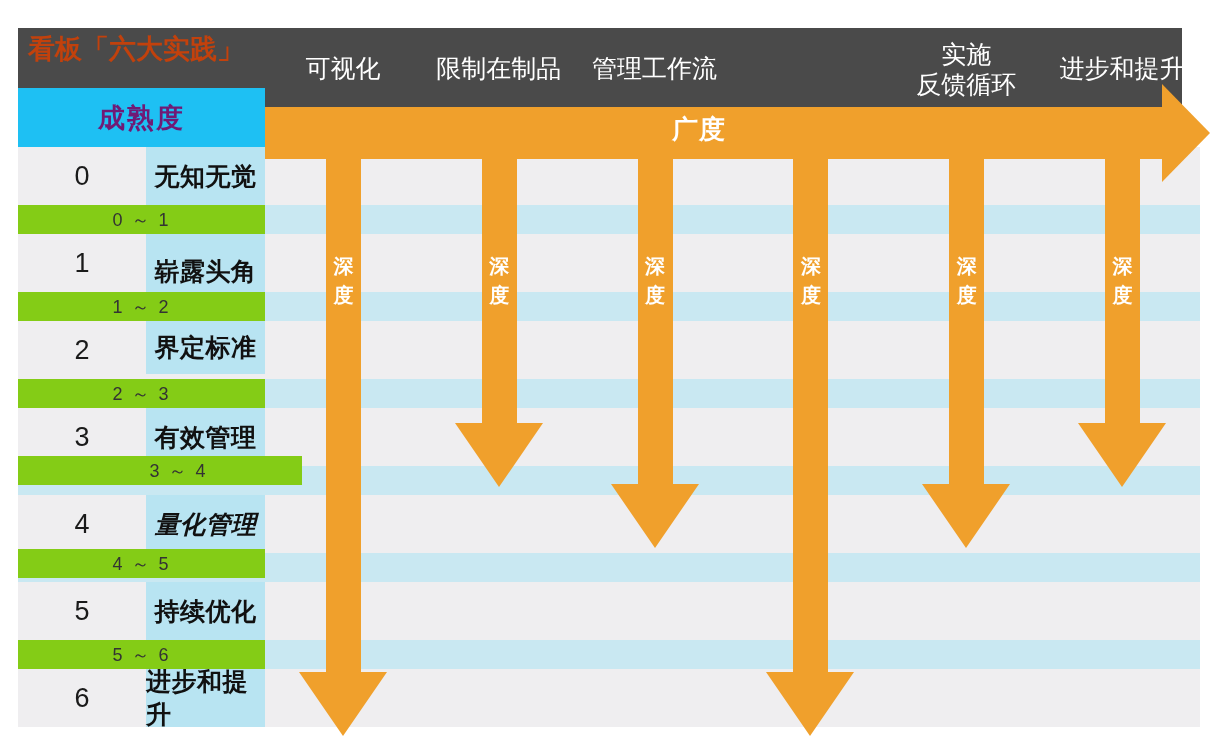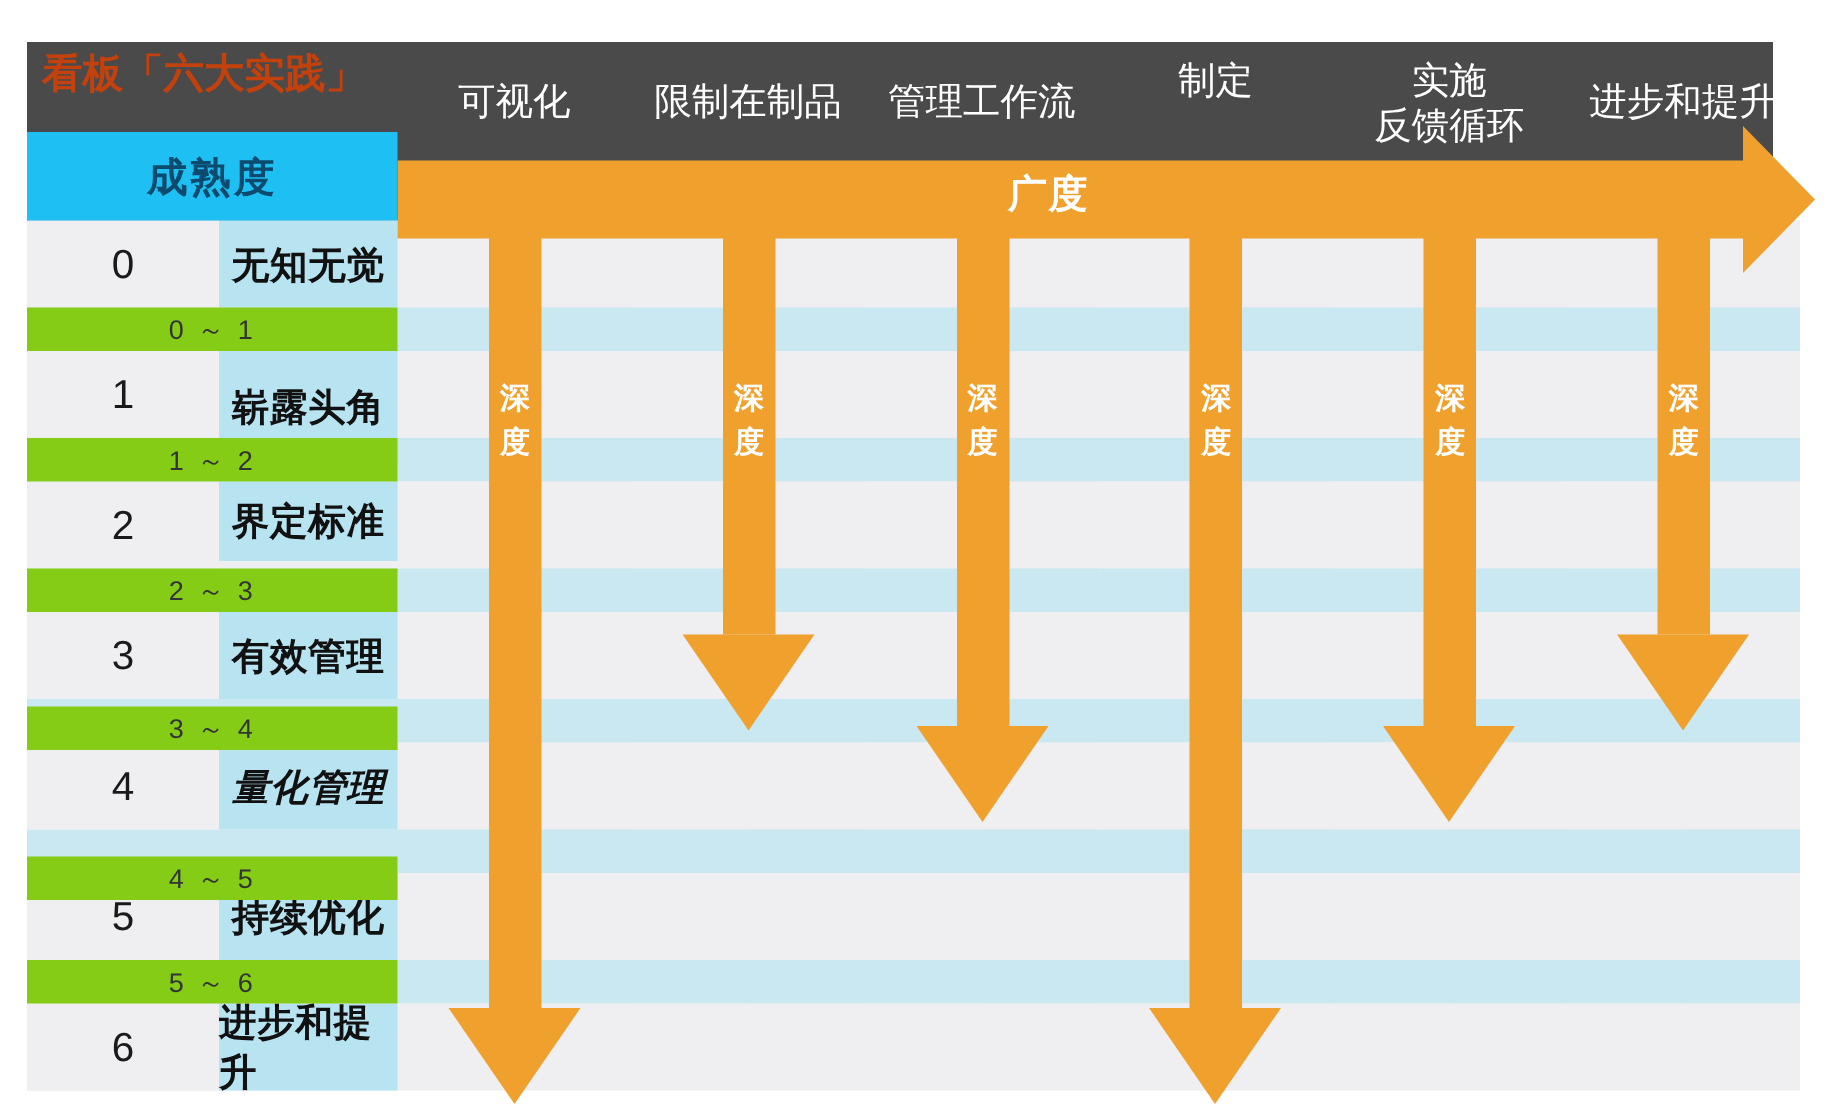--- a/index.html
+++ b/index.html
@@ -121,21 +121,21 @@
   .hdr-practice.two-line { top: 40px; }
 
   
   .hdr-cyan {
     position: absolute;
     left: 18px;
     top: 88px;
     width: 247px;
     height: 59px;
     background: #1ec0f3;
-    color: #0c4a6e;
+    color: #701a75;
     font-size: 27px;
     font-weight: bold;
     display: flex;
     align-items: center;
     justify-content: center;
     letter-spacing: 2px;
     z-index: 6;
   }
 
   
@@ -206,21 +206,20 @@
       <div class="hdr-practice" style="left: 265px; width: 155.833px;">
         <div>可视化</div>
       </div>
       <div class="hdr-practice" style="left: 420.833px; width: 155.833px;">
         <div>限制在制品</div>
       </div>
       <div class="hdr-practice" style="left: 576.667px; width: 155.833px;">
         <div>管理工作流</div>
       </div>
       <div class="hdr-practice two-line" style="left: 732.5px; width: 155.833px;">
-        <div>制定</div>
       </div>
       <div class="hdr-practice two-line" style="left: 888.333px; width: 155.833px;">
         <div>实施</div>
         <div>反馈循环</div>
       </div>
       <div class="hdr-practice" style="left: 1044.17px; width: 155.833px;">
         <div>进步和提升</div>
       </div>
     </div>
 
@@ -267,22 +266,22 @@
         <div class="lvl-name" style="top: 261px; height: 58px;">有效管理</div>
         <div class="lvl-num" style="top: 348px; height: 58px;">4</div>
         <div class="lvl-name" style="top: 348px; height: 58px; font-style: italic;">量化管理</div>
         <div class="lvl-num" style="top: 435px; height: 58px;">5</div>
         <div class="lvl-name" style="top: 435px; height: 58px;">持续优化</div>
         <div class="lvl-num" style="top: 522px; height: 58px;">6</div>
         <div class="lvl-name" style="top: 522px; height: 58px;">进步和提升</div>
         <div class="lvl-between" style="top: 58px;">0 ～ 1</div>
         <div class="lvl-between" style="top: 145px;">1 ～ 2</div>
         <div class="lvl-between" style="top: 232px;">2 ～ 3</div>
-        <div class="lvl-between" style="top: 324px;">3 ～ 4</div>
-        <div class="lvl-between" style="top: 424px;">4 ～ 5</div>
+        <div class="lvl-between" style="top: 309px; padding-left: 37px;">3 ～ 4</div>
+        <div class="lvl-between" style="top: 402px;">4 ～ 5</div>
         <div class="lvl-between" style="top: 493px;">5 ～ 6</div>
       </div>
   </div>
 
   <div class="h-arrow-bar" id="h-bar" style="width: 897px;"></div>
   <div class="h-arrow-head" id="h-head" style="left: 1162px; top: 84px;"></div>
   <div class="h-arrow-label" id="h-label" style="left: 672px; top: 112px;">广度</div>
 
   <div id="v-arrows">
       <div class="v-arrow" style="left: 325.917px; top: 147px; width: 35px; height: 589px;">

